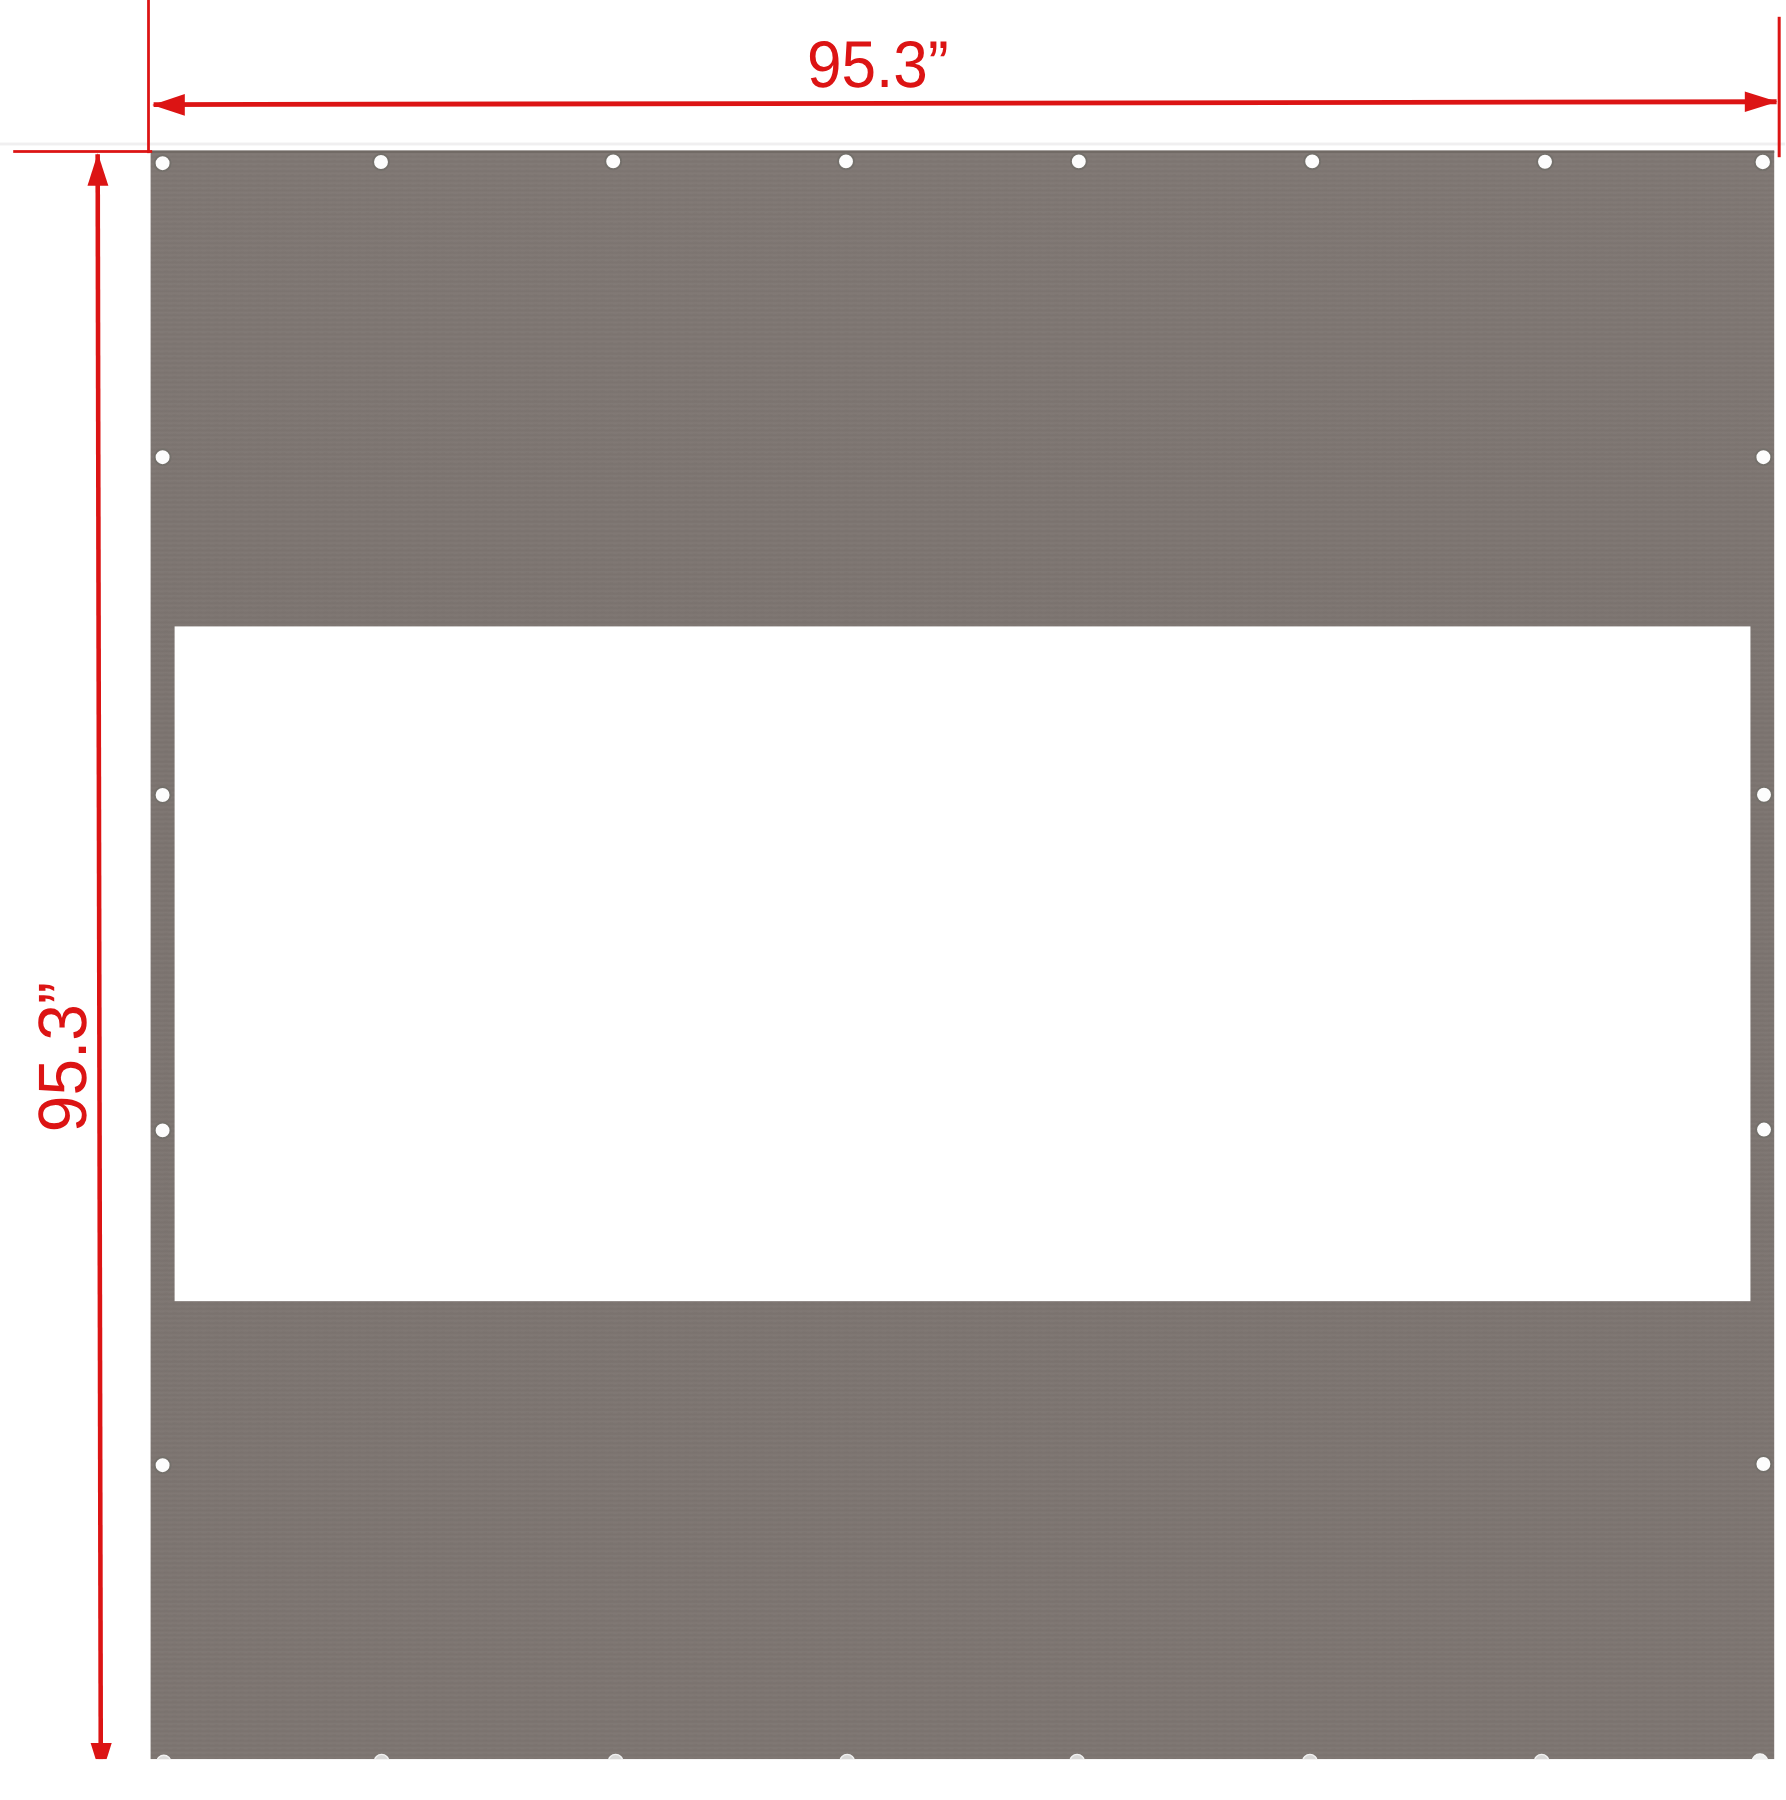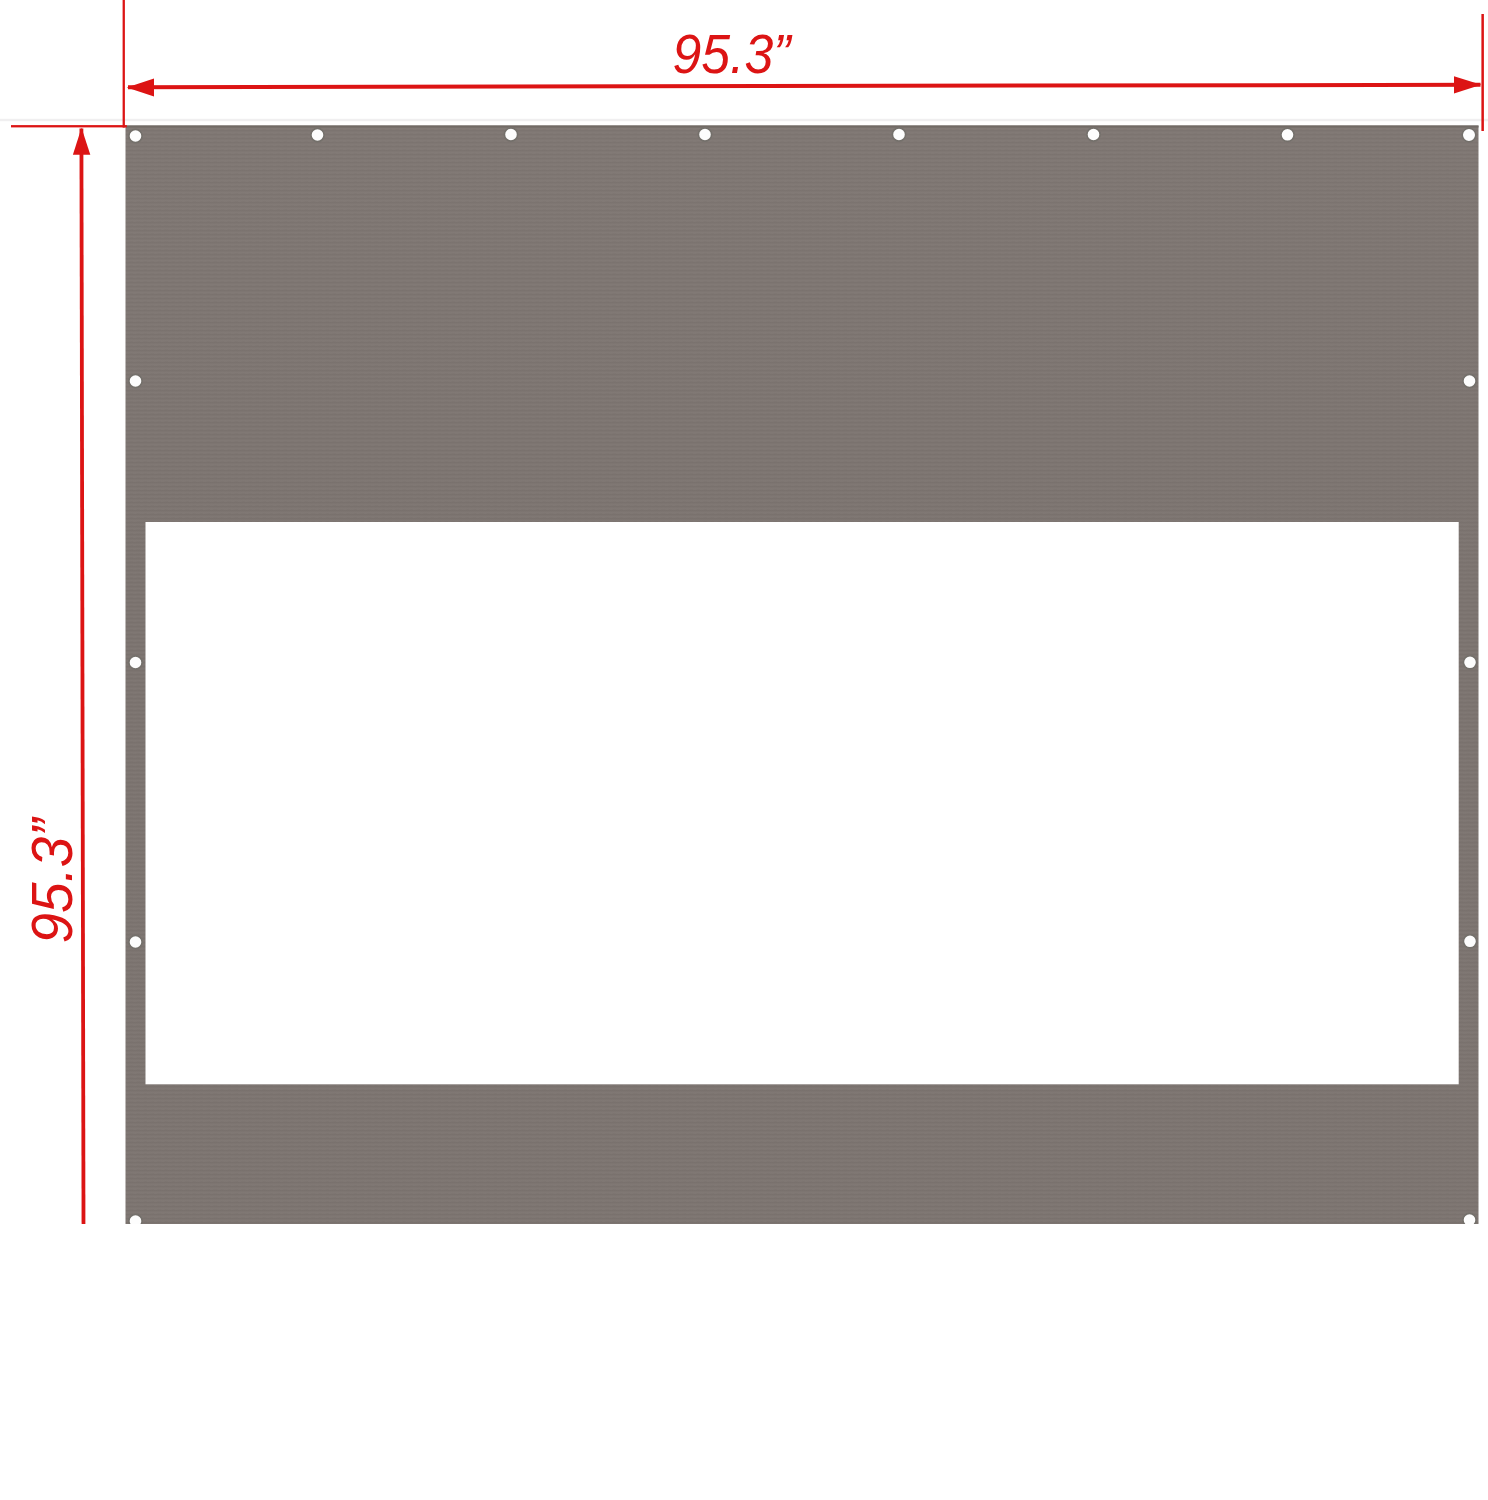--- a/index.html
+++ b/index.html
@@ -1,17 +1,17 @@
 <!DOCTYPE html>
 <html><head>
 <meta charset="utf-8">
 <style>
   html,body{margin:0;padding:0;background:#ffffff;}
-  .page{position:relative;width:1488px;height:1224px;background:#ffffff;overflow:hidden;
-        font-family:"Liberation Sans", sans-serif;font-style:italic;}
+  .page{position:relative;width:1488px;height:1466px;background:#ffffff;overflow:hidden;
+        font-family:"Liberation Sans", sans-serif;}
   svg{display:block;}
 </style>
 </head>
 <body>
 <div class="page">
 <svg width="1488" height="1500" viewBox="0 0 1488 1500" xmlns="http://www.w3.org/2000/svg">
   <defs>
     <linearGradient id="fab" x1="0" y1="0" x2="0" y2="1">
       <stop offset="0" stop-color="#7f7773"></stop>
       <stop offset="0.35" stop-color="#7c7470"></stop>

